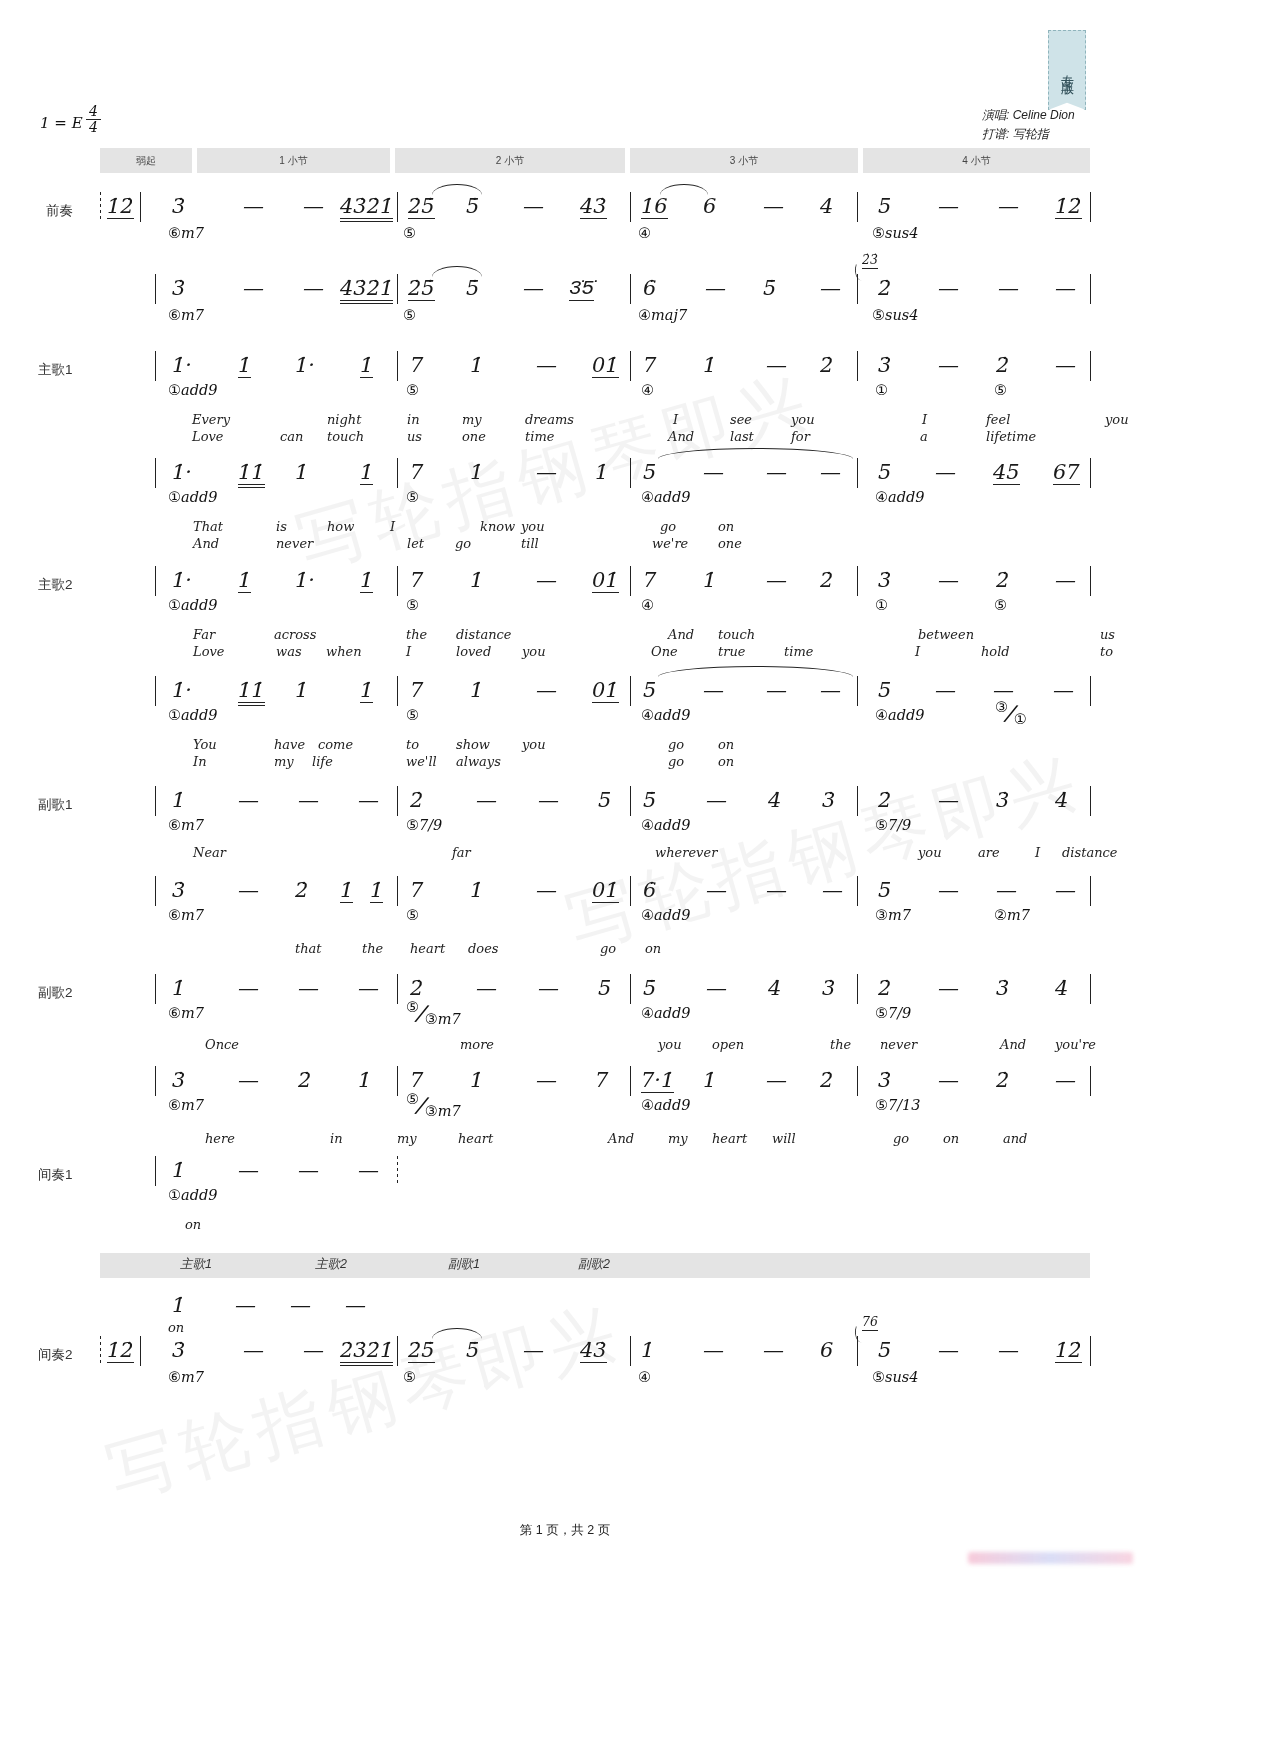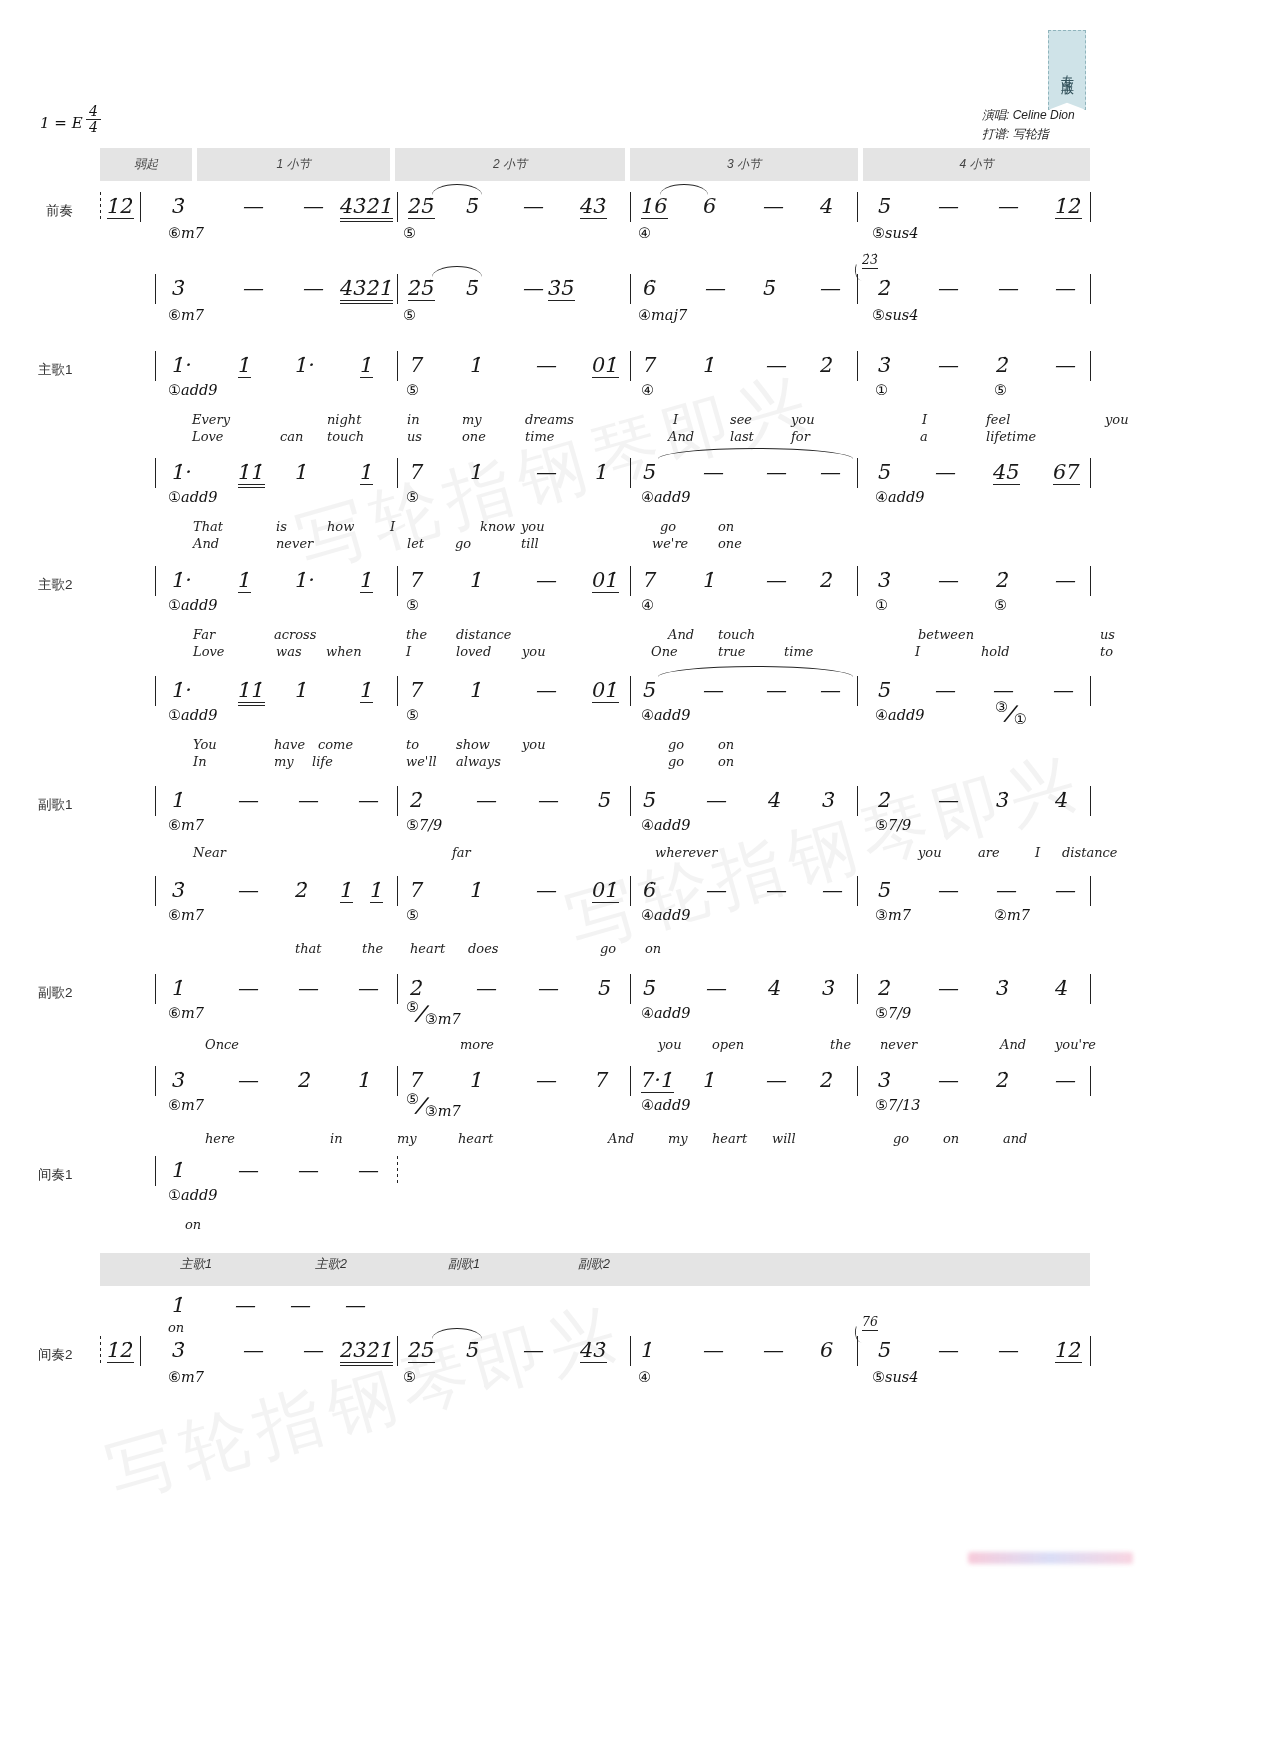--- a/index.html
+++ b/index.html
@@ -34,22 +34,22 @@
   .c2{display:inline-flex;align-items:center}
   .c2 i{font-style:italic}
   .c2 i:first-child{transform:translateY(-6px)}
   .c2 i:last-child{transform:translateY(6px)}
   .c2 b{font-weight:normal;font-size:23px;margin:0 -1px;transform:rotate(12deg)}
   .ly{font:italic 13px "DejaVu Serif",serif;color:#222;line-height:1}
   .gr{font:italic 12.5px "DejaVu Serif",serif;color:#1a1a1a;border-bottom:1.2px solid #222;padding-bottom:1px}
   .gr::after{content:"";position:absolute;left:-8px;top:13px;width:9px;height:15px;
              border-left:1.3px solid #222;border-radius:0 0 0 90%;transform:rotate(12deg)}
   .rowlab{font-size:13.5px;color:#333}
-  .seg{background:#e4e4e4;height:33px;display:inline-flex;align-items:center;justify-content:center;
-       font-style:italic;font-size:12px;color:#444}
+  .seg{background:#e4e4e4;height:25px;display:inline-flex;align-items:center;justify-content:center;
+       font-size:10px;color:#444}
   .navlab{font-style:italic;font-size:12.5px;color:#333}
   
   .footer{position:absolute;top:1522px;left:0;width:1130px;text-align:center;font-size:12.5px;color:#222}
   .wm{position:absolute;font-size:68px;letter-spacing:8px;color:rgba(80,80,80,0.07);
       white-space:nowrap;transform-origin:left center;pointer-events:none}
   .smudge{position:absolute;left:968px;top:1552px;width:165px;height:12px;border-radius:3px;
           background:linear-gradient(90deg,rgba(235,120,160,.55),rgba(150,160,230,.5),rgba(235,120,160,.45));
           filter:blur(2px);opacity:.7}
 </style>
 </head>
@@ -111,21 +111,21 @@
         <span class="bl" style="left: 155px; top: 274px;"></span>
         <span class="n" style="left: 172px; top: 278px;">3̇</span>
         <span class="n" style="left: 243px; top: 278px;">—</span>
         <span class="n" style="left: 303px; top: 278px;">—</span>
         <span class="n u2" style="left: 340px; top: 278px;">4̇3̇2̇1̇</span>
         <span class="bl" style="left: 397px; top: 274px;"></span>
         <span class="n u1" style="left: 408px; top: 278px;">2̇5̇</span>
         <span class="slur" style="left: 432px; top: 266px; width: 50px;"></span>
         <span class="n" style="left: 466px; top: 278px;">5̇</span>
         <span class="n" style="left: 523px; top: 278px;">—</span>
-        <span class="n u1" style="left: 548px; top: 278px;">3̇5̇</span>
+        <span class="n u1" style="left: 569px; top: 278px; font-family: Liberation Mono, monospace;">3̇5̇</span>
         <span class="bl" style="left: 630px; top: 274px;"></span>
         <span class="n" style="left: 643px; top: 278px;">6̇</span>
         <span class="n" style="left: 705px; top: 278px;">—</span>
         <span class="n" style="left: 763px; top: 278px;">5̇</span>
         <span class="n" style="left: 820px; top: 278px;">—</span>
         <span class="bl" style="left: 857px; top: 274px;"></span>
         <span class="gr" style="left: 862px; top: 252px;">2̇3̇</span>
         <span class="n" style="left: 878px; top: 278px;">2̇</span>
         <span class="n" style="left: 938px; top: 278px;">—</span>
         <span class="n" style="left: 998px; top: 278px;">—</span>
@@ -531,17 +531,18 @@
         <span class="n" style="left: 998px; top: 1340px;">—</span>
         <span class="n u1" style="left: 1055px; top: 1340px;">1̇2̇</span>
         <span class="bl" style="left: 1090px; top: 1336px;"></span>
         <span class="ch" style="left: 168px; top: 1370px;">⑥m7</span>
         <span class="ch" style="left: 403px; top: 1370px;">⑤</span>
         <span class="ch" style="left: 638px; top: 1370px;">④</span>
         <span class="ch" style="left: 872px; top: 1370px;">⑤sus4</span>
       </div>
     </div>
 
+  <div class="footer">第 1 页，共 2 页</div>
   <div class="smudge"></div>
 <div class="wm" style="left: 300px; top: 500px; transform: rotate(-16deg);">写轮指钢琴即兴</div>
     <div class="wm" style="left: 570px; top: 880px; transform: rotate(-16deg);">写轮指钢琴即兴</div>
     <div class="wm" style="left: 110px; top: 1430px; transform: rotate(-16deg);">写轮指钢琴即兴</div>
   </div>
 
 </body></html>

